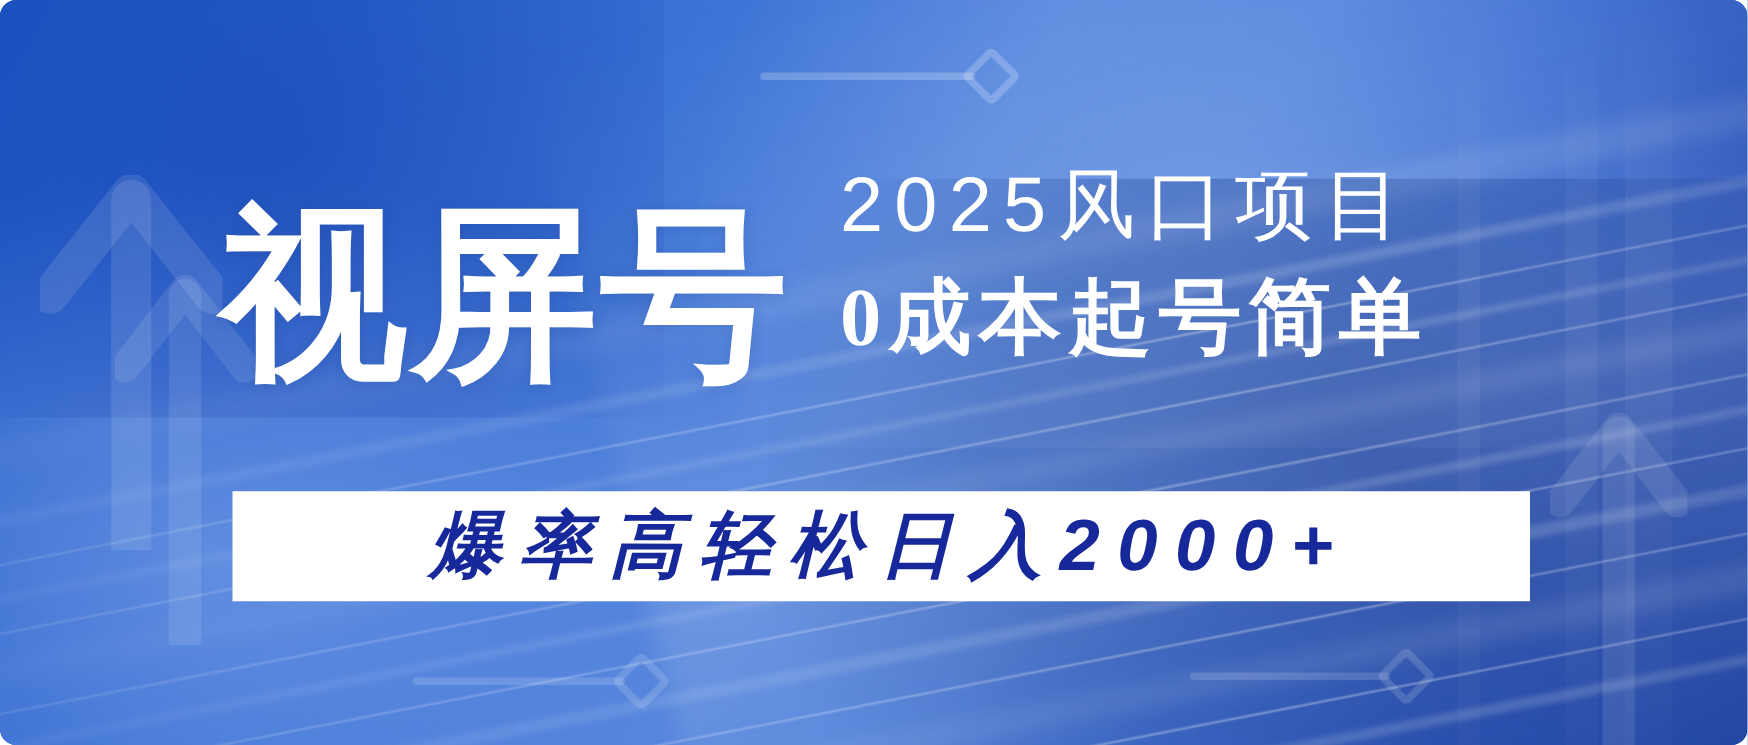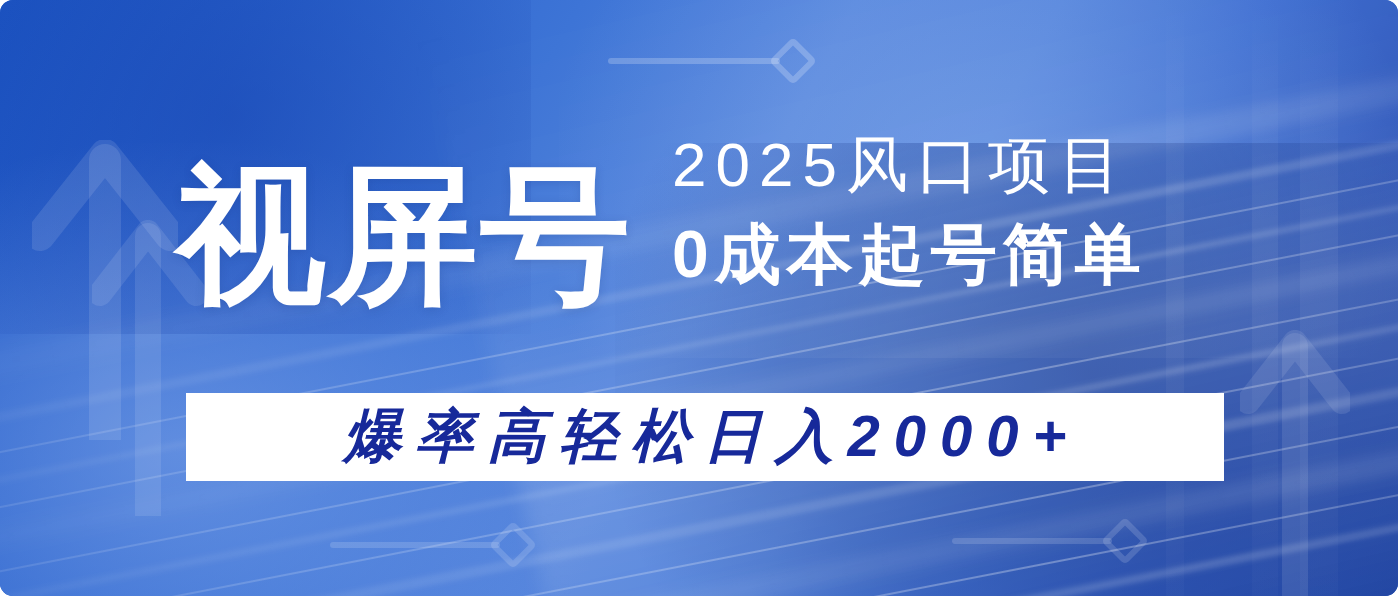--- a/index.html
+++ b/index.html
@@ -205,21 +205,21 @@
     font-family: "Liberation Sans", "DejaVu Sans", sans-serif;
   }
   .side-line-2 {
     margin-top: 20px;
     font-size: 66px;
     line-height: 1.08;
     font-weight: 700;
     color: #ffffff;
     letter-spacing: 6px;
     white-space: nowrap;
-    font-family: Liberation Sans, sans-serif;
+    font-family: Liberation Serif, serif;
   }
 
   .banner {
     position: absolute;
     left: 186px;
     top: 393px;
     width: 1038px;
     height: 88px;
     background: #ffffff;
     display: flex;

